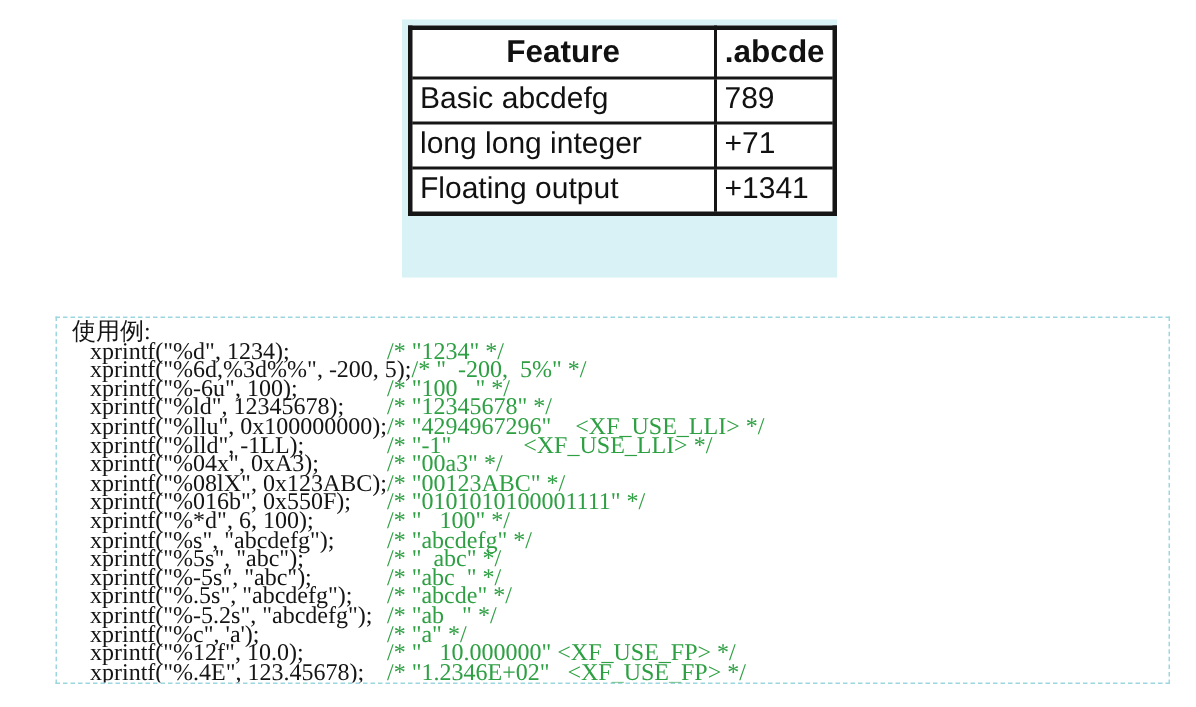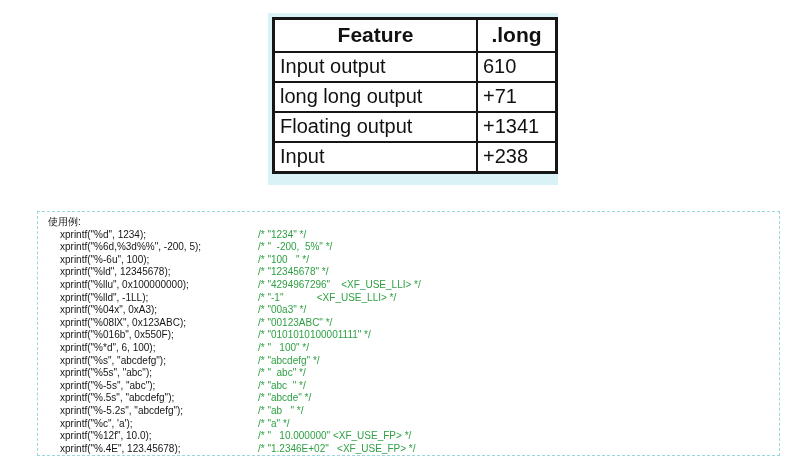--- a/index.html
+++ b/index.html
@@ -58,22 +58,22 @@
   .code-block {
     position: absolute;
     left: 37px;
     top: 211px;
     width: 743px;
     height: 245px;
     box-sizing: border-box;
     border: 1px dashed #9cd6e0;
     background: #ffffff;
     padding: 4px 0 0 10px;
-    font-family: Liberation Sans, sans-serif;
-    font-size: 10px;
+    font-family: Liberation Serif, serif;
+    font-size: 16px;
     line-height: 12.6px;
     color: #151515;
     overflow: hidden;
   }
   .code-title {
     white-space: pre;
   }
   .code-line {
     white-space: pre;
     padding-left: 12px;
@@ -91,44 +91,40 @@
 </head>
 <body>
 
 <div class="page">
 
   <div class="table-wrap">
     <table class="feature-table">
       <thead>
         <tr>
           <th class="col-feature">Feature</th>
-          <th class="col-text">.long</th>
+          <th class="col-text">.abcde</th>
         </tr>
       </thead>
       <tbody>
 
           <tr>
-            <td class="col-feature">Input output</td>
-            <td class="col-text">610</td>
+            <td class="col-feature">Basic abcdefg</td>
+            <td class="col-text">789</td>
           </tr>
 
           <tr>
-            <td class="col-feature">long long output</td>
+            <td class="col-feature">long long integer</td>
             <td class="col-text">+71</td>
           </tr>
 
           <tr>
             <td class="col-feature">Floating output</td>
             <td class="col-text">+1341</td>
           </tr>
 
-          <tr>
-            <td class="col-feature">Input</td>
-            <td class="col-text">+238</td>
-          </tr>
         </tbody>
     </table>
   </div>
 
   <div class="code-block">
     <div class="code-title">使用例:</div>
     <div>
 
         <div class="code-line"><span class="code-text">xprintf("%d", 1234);</span><span class="comment-text">/* "1234" */</span></div>
 

